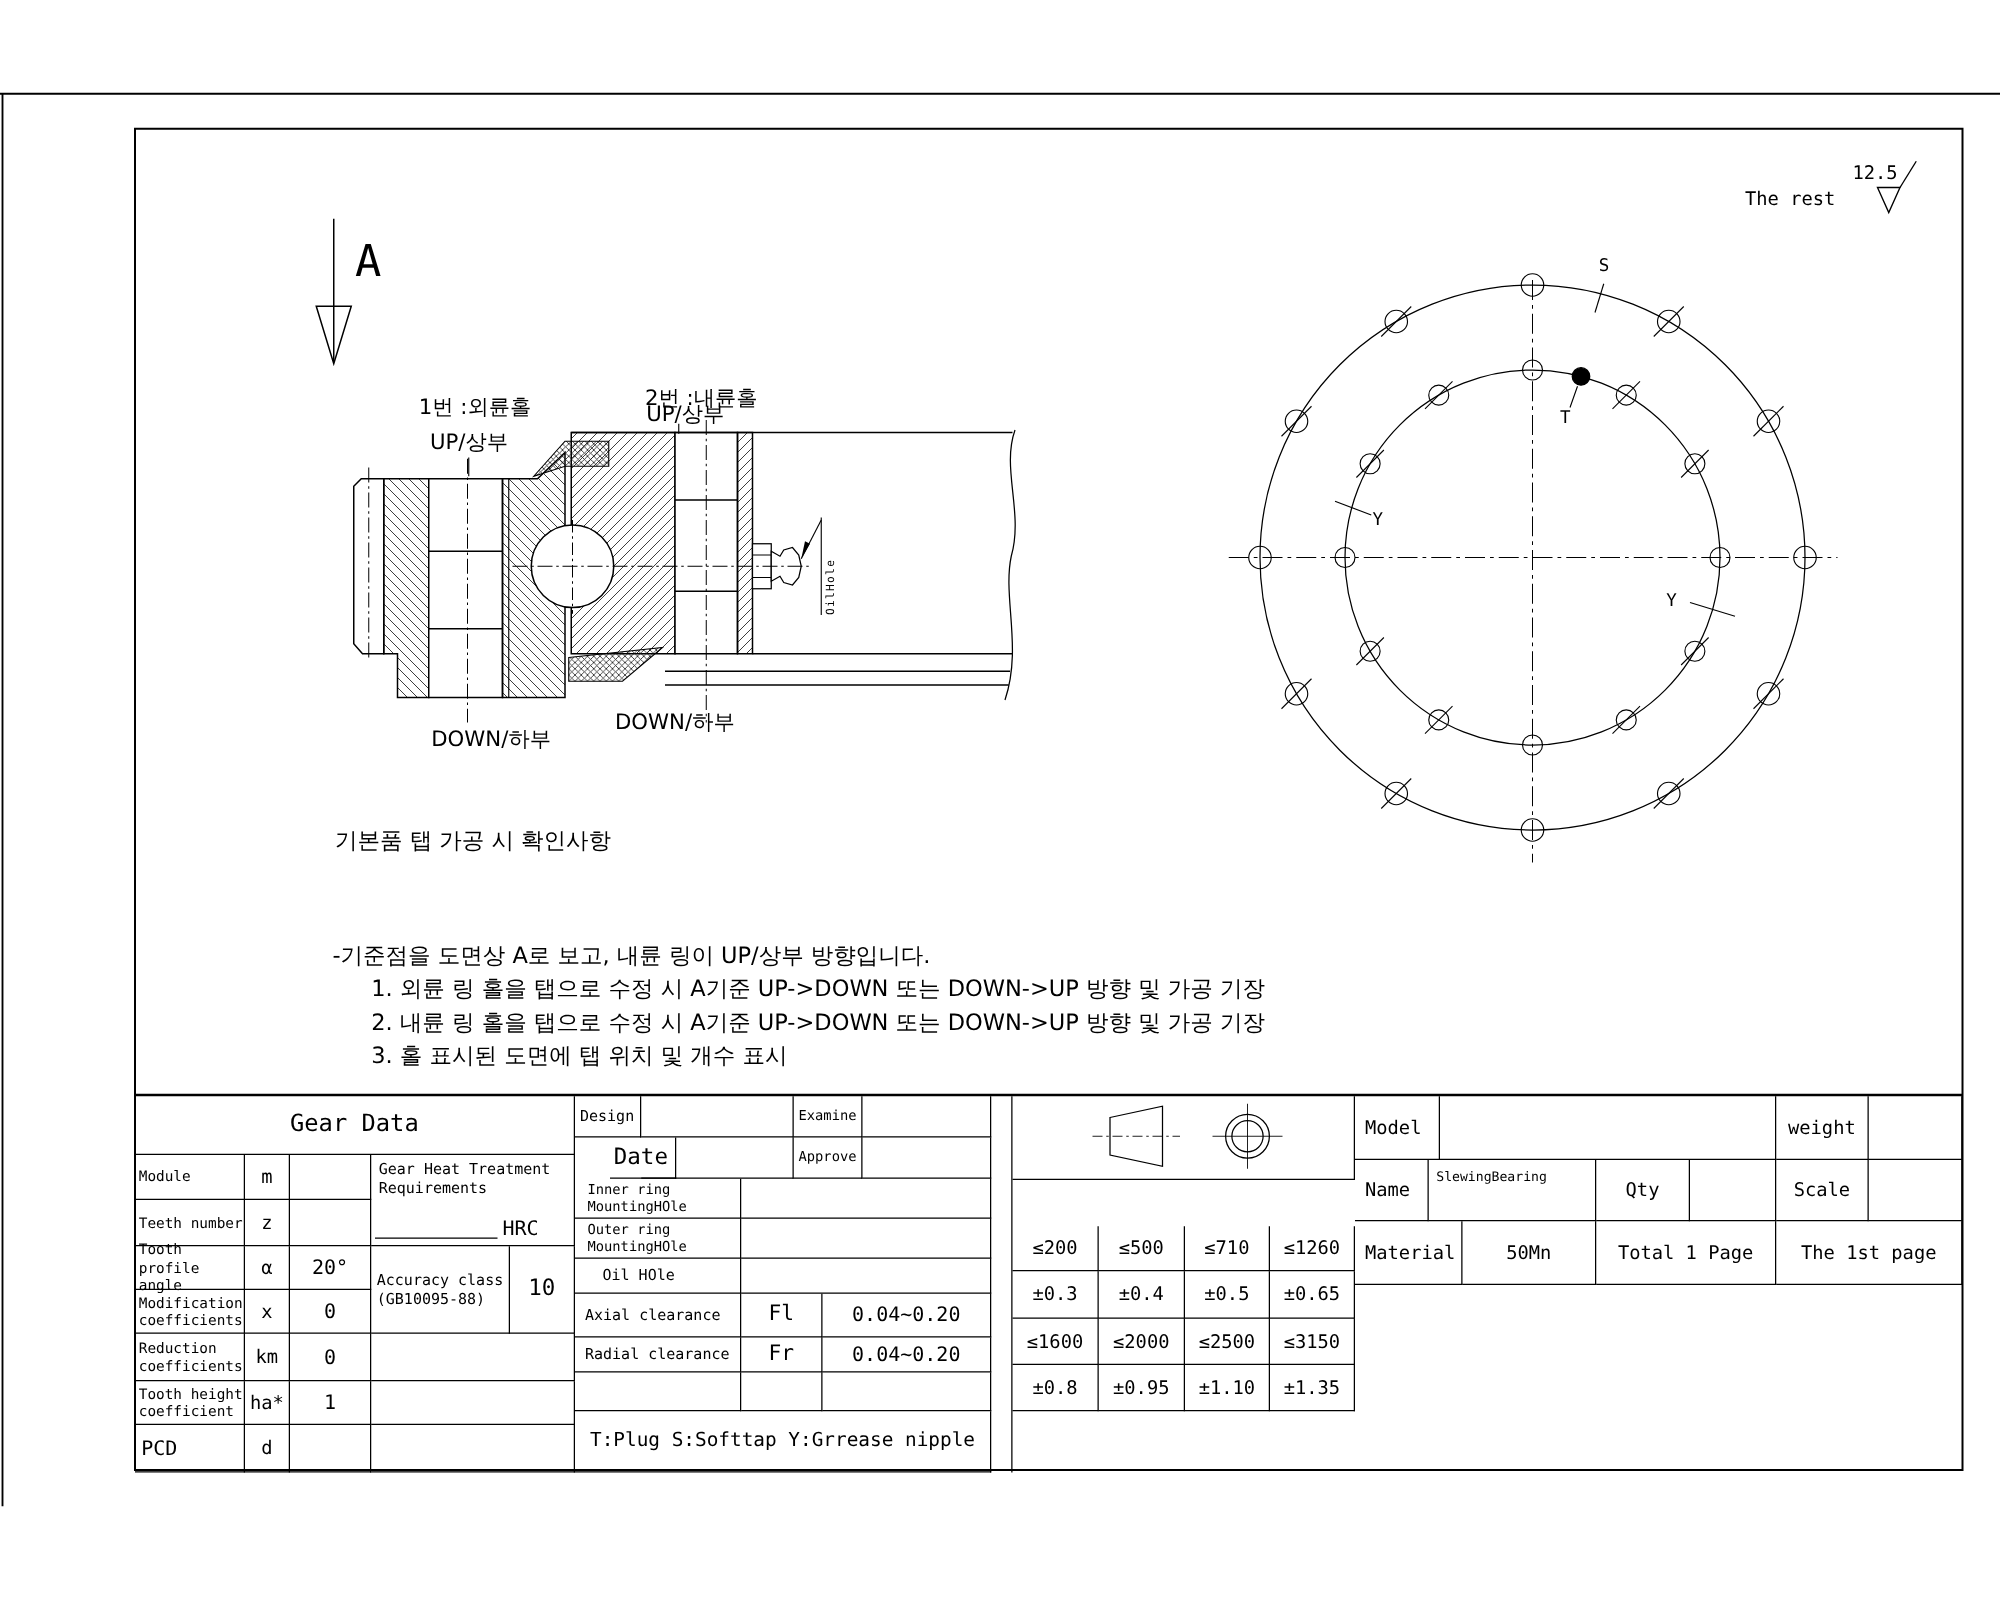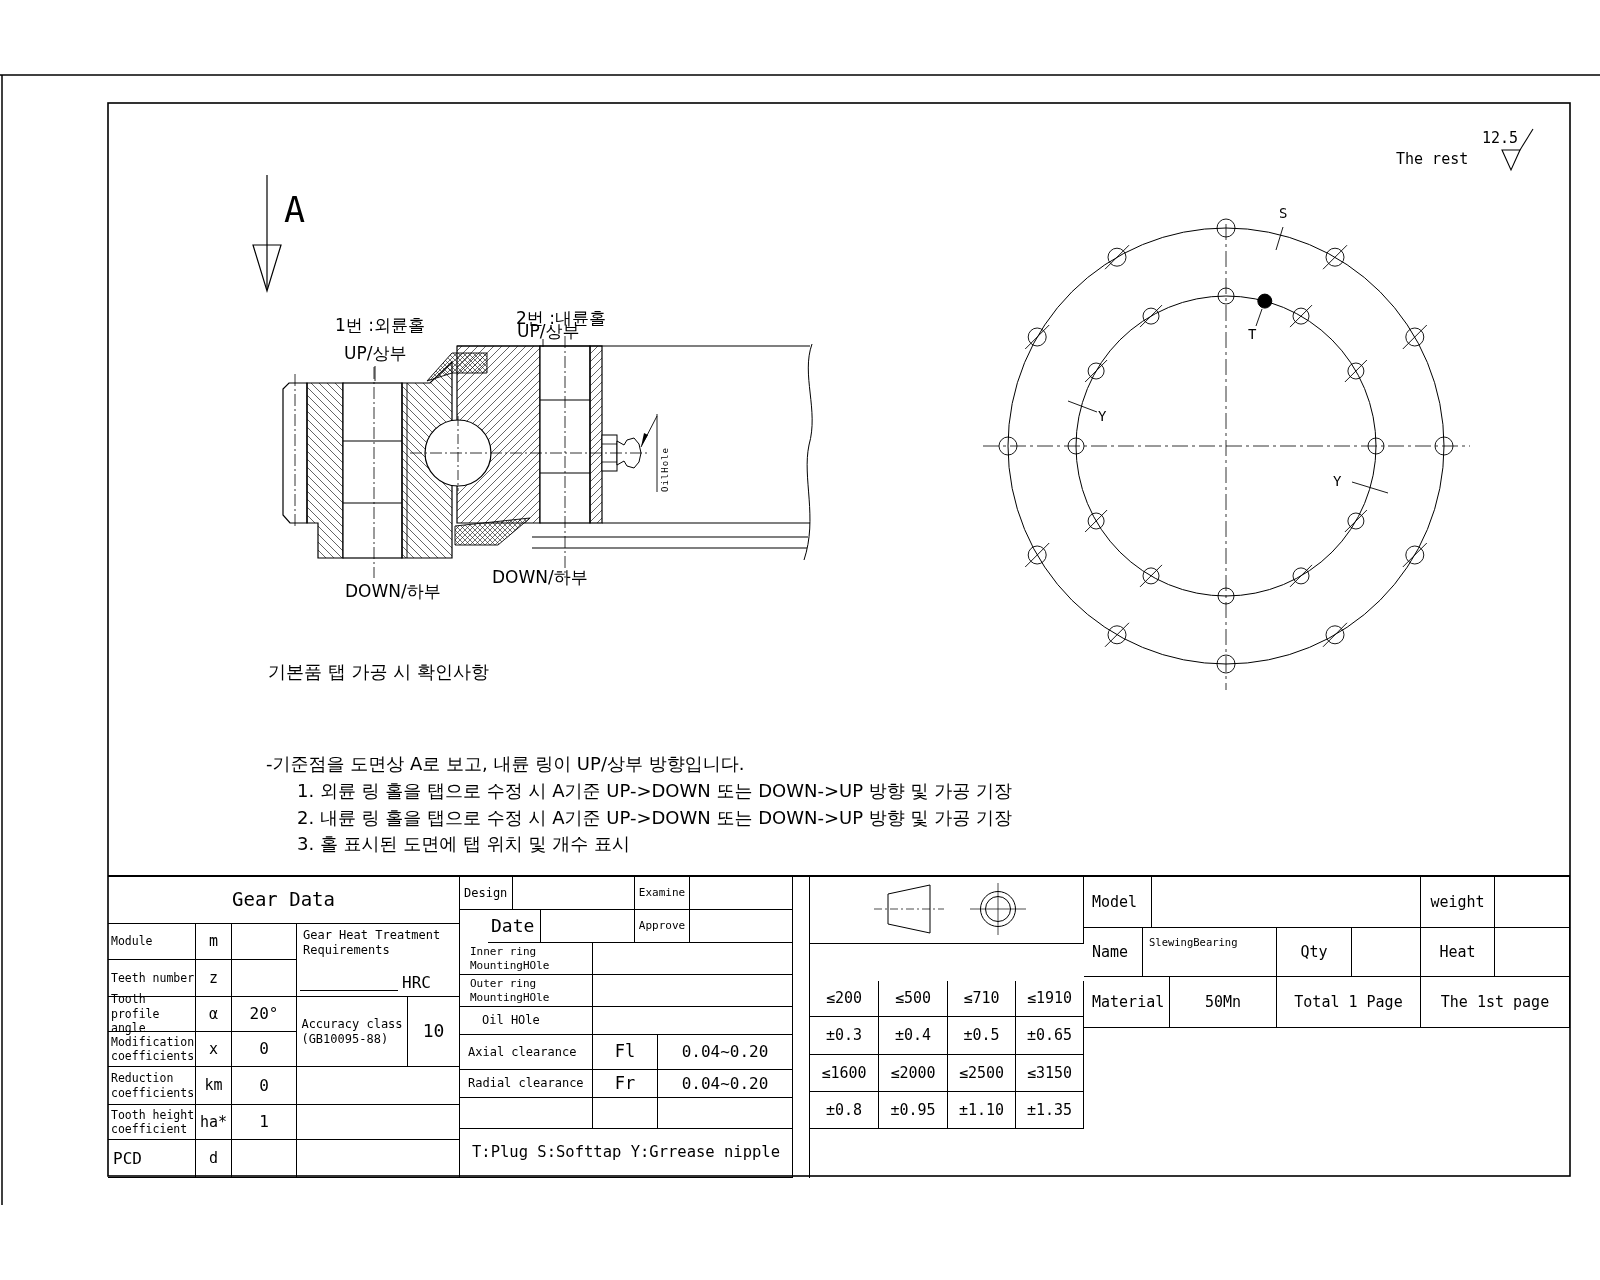--- a/index.html
+++ b/index.html
@@ -269,21 +269,21 @@
   <div class="c" style="left:550px;top:221px;width:135px;height:31px;"></div>
 
   <div class="c" style="left:352px;top:252px;width:333px;height:49px;font-size:15.5px;">T:Plug  S:Softtap  Y:Grrease nipple</div>
 
   <div class="c" style="left:685px;top:0;width:17px;height:301px;border-bottom:none;"></div>
   <div class="c" style="left:702px;top:0;width:274px;height:67px;"></div>
 
   <div class="c" style="left:702px;top:104px;width:69px;height:36px;font-size:15px;text-align:right;">≤200</div>
   <div class="c" style="left:771px;top:104px;width:69px;height:36px;font-size:15px;">≤500</div>
   <div class="c" style="left:840px;top:104px;width:68px;height:36px;font-size:15px;">≤710</div>
-  <div class="c" style="left:908px;top:104px;width:68px;height:36px;font-size:15px;">≤1910</div>
+  <div class="c" style="left:908px;top:104px;width:68px;height:36px;font-size:15px;">≤1260</div>
 
   <div class="c" style="left:702px;top:140px;width:69px;height:38px;font-size:15px;">±0.3</div>
   <div class="c" style="left:771px;top:140px;width:69px;height:38px;font-size:15px;">±0.4</div>
   <div class="c" style="left:840px;top:140px;width:68px;height:38px;font-size:15px;">±0.5</div>
   <div class="c" style="left:908px;top:140px;width:68px;height:38px;font-size:15px;">±0.65</div>
 
   <div class="c" style="left:702px;top:178px;width:69px;height:37px;font-size:15px;">≤1600</div>
   <div class="c" style="left:771px;top:178px;width:69px;height:37px;font-size:15px;">≤2000</div>
   <div class="c" style="left:840px;top:178px;width:68px;height:37px;font-size:15px;">≤2500</div>
   <div class="c" style="left:908px;top:178px;width:68px;height:37px;font-size:15px;">≤3150</div>
@@ -296,21 +296,21 @@
 
   <div class="c lft" style="left:976px;top:0;width:68px;height:51px;font-size:15px;padding-left:8px;">Model</div>
   <div class="c" style="left:1044px;top:0;width:269px;height:51px;"></div>
   <div class="c" style="left:1313px;top:0;width:74px;height:51px;font-size:15px;">weight</div>
   <div class="c" style="left:1387px;top:0;width:75px;height:51px;"></div>
 
   <div class="c lft" style="left:976px;top:51px;width:59px;height:49px;font-size:15px;padding-left:8px;">Name</div>
   <div class="c lft" style="left:1035px;top:51px;width:134px;height:49px;font-size:10.5px;padding-left:6px;align-items:flex-start;padding-top:8px;">SlewingBearing</div>
   <div class="c" style="left:1169px;top:51px;width:75px;height:49px;font-size:15px;">Qty</div>
   <div class="c" style="left:1244px;top:51px;width:69px;height:49px;"></div>
-  <div class="c" style="left:1313px;top:51px;width:74px;height:49px;font-size:15px;">Heat</div>
+  <div class="c" style="left:1313px;top:51px;width:74px;height:49px;font-size:15px;">Scale</div>
   <div class="c" style="left:1387px;top:51px;width:75px;height:49px;"></div>
 
   <div class="c lft" style="left:976px;top:100px;width:86px;height:51px;font-size:15px;padding-left:8px;white-space:nowrap;">Material</div>
   <div class="c" style="left:1062px;top:100px;width:107px;height:51px;font-size:15px;">50Mn</div>
   <div class="c" style="left:1169px;top:100px;width:144px;height:51px;font-size:15px;">Total 1 Page</div>
   <div class="c" style="left:1313px;top:100px;width:149px;height:51px;font-size:15px;">The 1st page</div>
 
 
 </div>
 </div>

